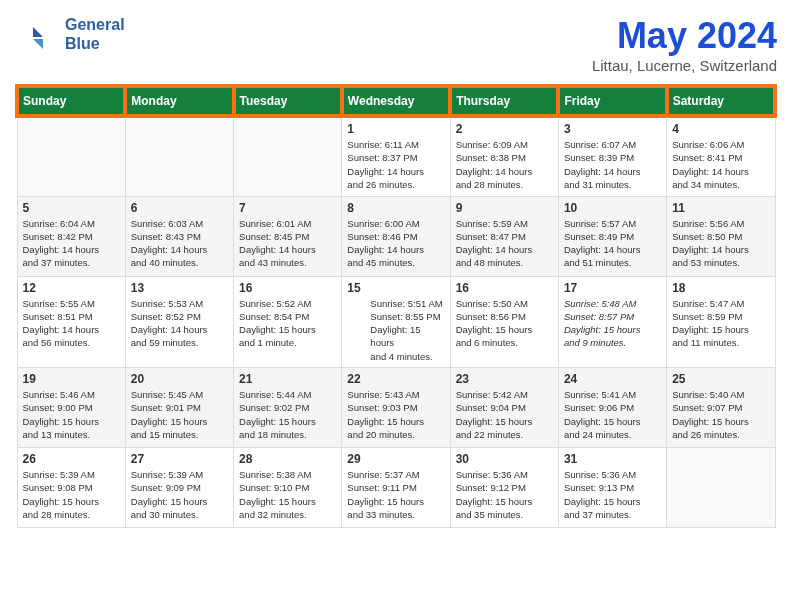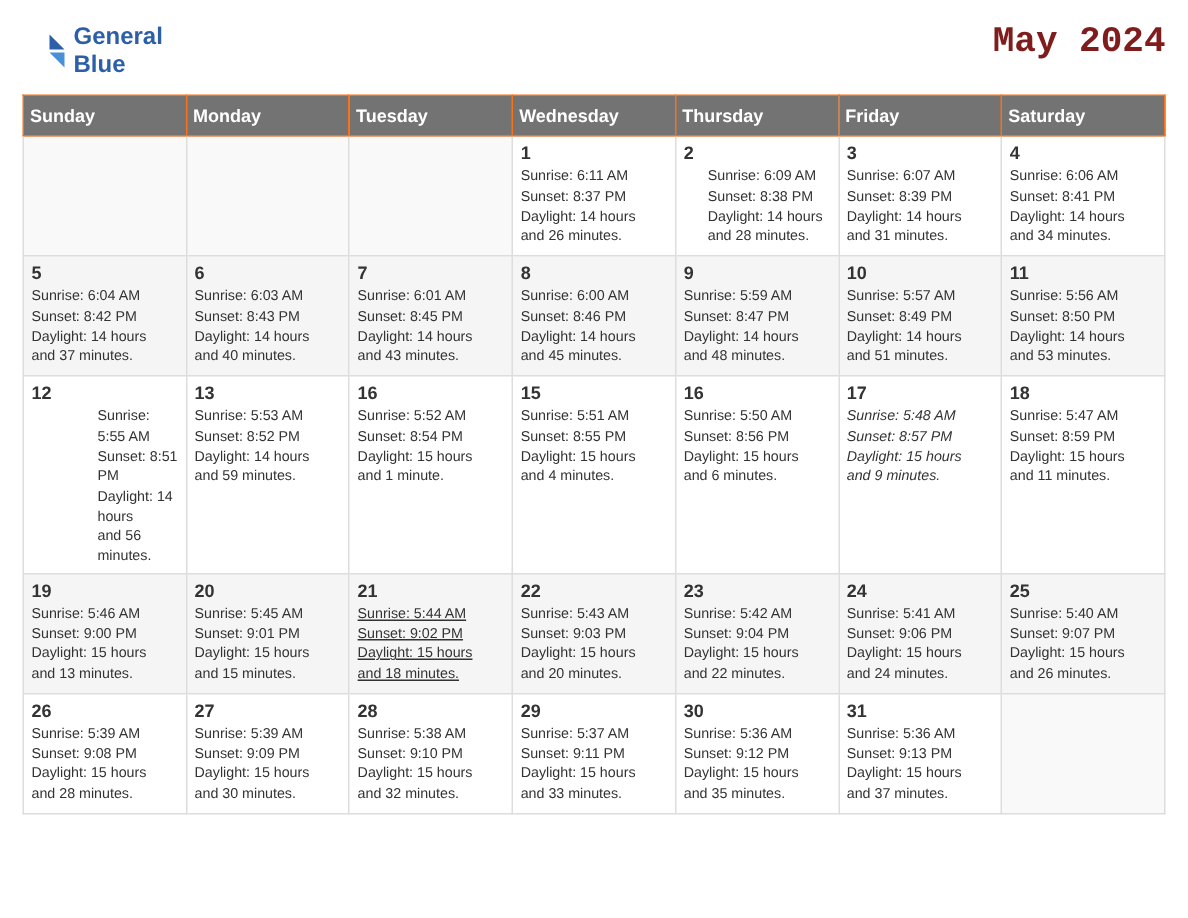--- a/index.html
+++ b/index.html
@@ -11,59 +11,58 @@
       padding: 15px;
     }
     .header-area {
       display: flex;
       justify-content: space-between;
       align-items: flex-start;
       margin-bottom: 10px;
     }
     .logo {
       display: flex;
-      align-items: center;
-      gap: 4px;
+      align-items: flex-end;
+      gap: 20px;
     }
     .logo-text {
       font-size: 16px;
       font-weight: bold;
       color: #2c5fa8;
       line-height: 1.2;
     }
     .logo-icon {
       width: 30px;
       height: 30px;
     }
     .title-area {
       text-align: right;
     }
     .calendar-title {
-      font-size: 24px;
+      font-size: 36px;
       font-weight: bold;
-      color: #7f1d1d;
-      font-family: Liberation Mono, monospace;
+      color: #1d4ed8;
     }
     .calendar-subtitle {
       font-size: 15px;
       color: #555;
     }
     table {
       width: 100%;
       border-collapse: collapse;
       table-layout: fixed;
     }
     th {
-      background-color: #737373;
+      background-color: #15803d;
       color: #fff;
       font-size: 12px;
       font-weight: bold;
       padding: 6px 4px;
       text-align: left;
-      border: 1px solid #f97316;
+      border: 4px solid #f97316;
     }
     td {
       vertical-align: top;
       padding: 4px 5px;
       font-size: 10px;
       color: #333;
       border: 1px solid #ddd;
       height: 80px;
       background: #fff;
     }
@@ -95,20 +94,21 @@
       <polygon points="18,4 28,14 18,14" fill="#2c5fa8"></polygon>
       <polygon points="18,16 28,16 28,26" fill="#4a90d9"></polygon>
     </svg>
     <div class="logo-text">
       <div>General</div>
       <div>Blue</div>
     </div>
   </div>
   <div class="title-area">
     <div class="calendar-title">May 2024</div>
+    <div class="calendar-subtitle">Littau, Lucerne, Switzerland</div>
   </div>
 </div>
 
 <table>
   <thead>
     <tr>
     <th>Sunday</th>
         <th>Monday</th>
         <th>Tuesday</th>
         <th>Wednesday</th>
@@ -124,21 +124,21 @@
         <td class="empty"></td>
         <td>
           <span class="day-num">1</span>
           <div class="cell-text" style="white-space: pre-line;">Sunrise: 6:11 AM
 Sunset: 8:37 PM
 Daylight: 14 hours
 and 26 minutes.</div>
         </td>
         <td>
           <span class="day-num">2</span>
-          <div class="cell-text" style="white-space: pre-line; margin-left: 16px;">Sunrise: 6:09 AM
+          <div class="cell-text" style="white-space: pre-line;">Sunrise: 6:09 AM
 Sunset: 8:38 PM
 Daylight: 14 hours
 and 28 minutes.</div>
         </td>
         <td>
           <span class="day-num">3</span>
           <div class="cell-text" style="white-space: pre-line;">Sunrise: 6:07 AM
 Sunset: 8:39 PM
 Daylight: 14 hours
 and 31 minutes.</div>
@@ -198,42 +198,42 @@
           <span class="day-num">11</span>
           <div class="cell-text" style="white-space: pre-line;">Sunrise: 5:56 AM
 Sunset: 8:50 PM
 Daylight: 14 hours
 and 53 minutes.</div>
         </td>
       </tr>
       <tr>
         <td>
           <span class="day-num">12</span>
-          <div class="cell-text" style="white-space: pre-line; margin-left: 44px;">Sunrise: 5:55 AM
+          <div class="cell-text" style="white-space: pre-line;">Sunrise: 5:55 AM
 Sunset: 8:51 PM
 Daylight: 14 hours
 and 56 minutes.</div>
         </td>
         <td>
           <span class="day-num">13</span>
           <div class="cell-text" style="white-space: pre-line;">Sunrise: 5:53 AM
 Sunset: 8:52 PM
 Daylight: 14 hours
 and 59 minutes.</div>
         </td>
         <td>
           <span class="day-num">16</span>
           <div class="cell-text" style="white-space: pre-line;">Sunrise: 5:52 AM
 Sunset: 8:54 PM
 Daylight: 15 hours
 and 1 minute.</div>
         </td>
         <td>
           <span class="day-num">15</span>
-          <div class="cell-text" style="white-space: pre-line;">Sunrise: 5:51 AM
+          <div class="cell-text" style="white-space: pre-line; margin-left: 23px;">Sunrise: 5:51 AM
 Sunset: 8:55 PM
 Daylight: 15 hours
 and 4 minutes.</div>
         </td>
         <td>
           <span class="day-num">16</span>
           <div class="cell-text" style="white-space: pre-line;">Sunrise: 5:50 AM
 Sunset: 8:56 PM
 Daylight: 15 hours
 and 6 minutes.</div>
@@ -263,21 +263,21 @@
         </td>
         <td>
           <span class="day-num">20</span>
           <div class="cell-text" style="white-space: pre-line;">Sunrise: 5:45 AM
 Sunset: 9:01 PM
 Daylight: 15 hours
 and 15 minutes.</div>
         </td>
         <td>
           <span class="day-num">21</span>
-          <div class="cell-text" style="white-space: pre-line; text-decoration: underline;">Sunrise: 5:44 AM
+          <div class="cell-text" style="white-space: pre-line;">Sunrise: 5:44 AM
 Sunset: 9:02 PM
 Daylight: 15 hours
 and 18 minutes.</div>
         </td>
         <td>
           <span class="day-num">22</span>
           <div class="cell-text" style="white-space: pre-line;">Sunrise: 5:43 AM
 Sunset: 9:03 PM
 Daylight: 15 hours
 and 20 minutes.</div>

